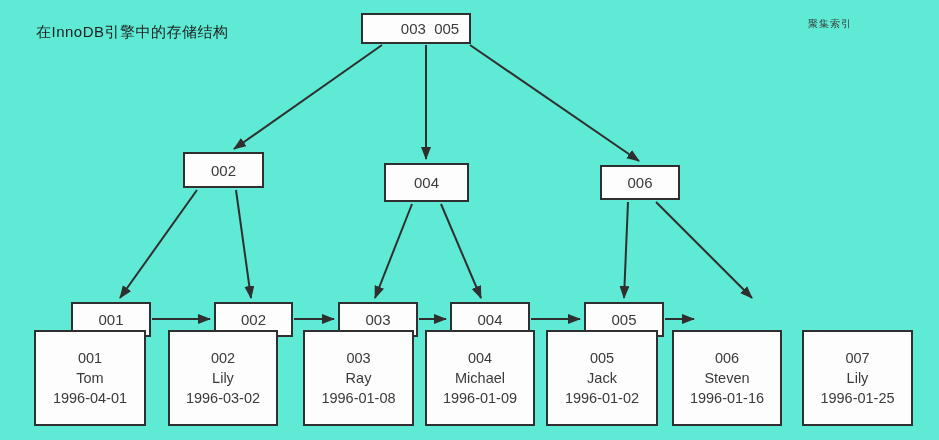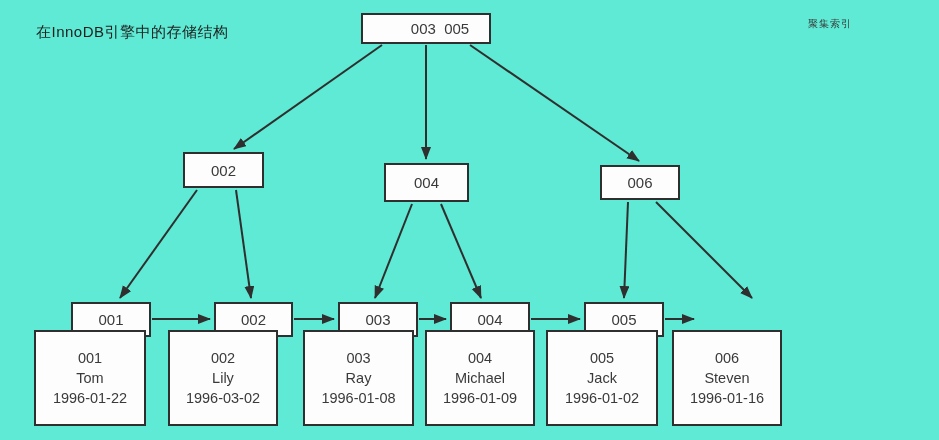--- a/index.html
+++ b/index.html
@@ -26,21 +26,21 @@
   .box{
     position:absolute;
     border:2px solid #2f2f2f;
     background:#fdfdfd;
     display:flex;align-items:center;justify-content:center;
     font-size:15px;color:#3a3a3a;
     white-space:pre;
     box-sizing:border-box;
   }
   
-  .n-root {left:361px;top:13px;width:130px;height:31px;z-index:2;padding-left:28px;}
+  .n-root {left:361px;top:13px;width:110px;height:31px;z-index:2;padding-left:28px;}
   .n-002  {left:183px;top:152px;width:81px;height:36px;z-index:2;}
   .n-004  {left:384px;top:163px;width:85px;height:39px;z-index:2;}
   .n-006  {left:600px;top:165px;width:80px;height:35px;z-index:2;}
   
   .hdr{z-index:1;}
   .h1{left:71px; top:302px;width:80px; height:35px;}
   .h2{left:214px;top:302px;width:79px; height:35px;}
   .h3{left:338px;top:302px;width:80px; height:35px;}
   .h4{left:450px;top:302px;width:80px; height:35px;}
   .h5{left:584px;top:302px;width:80px; height:35px;}
@@ -105,21 +105,21 @@
 
   <div class="box hdr h1">001</div>
   <div class="box hdr h2">002</div>
   <div class="box hdr h3">003</div>
   <div class="box hdr h4">004</div>
   <div class="box hdr h5">005</div>
 
   <div class="box rec d1">
     <div class="rl">001</div>
     <div class="rl">Tom</div>
-    <div class="rl">1996-01-22</div>
+    <div class="rl">1996-04-01</div>
   </div>
   <div class="box rec d2">
     <div class="rl">002</div>
     <div class="rl">Lily</div>
     <div class="rl">1996-03-02</div>
   </div>
   <div class="box rec d3">
     <div class="rl">003</div>
     <div class="rl">Ray</div>
     <div class="rl">1996-01-08</div>
@@ -132,14 +132,19 @@
   <div class="box rec d5">
     <div class="rl">005</div>
     <div class="rl">Jack</div>
     <div class="rl">1996-01-02</div>
   </div>
   <div class="box rec d6">
     <div class="rl">006</div>
     <div class="rl">Steven</div>
     <div class="rl">1996-01-16</div>
   </div>
+  <div class="box rec d7">
+    <div class="rl">007</div>
+    <div class="rl">Lily</div>
+    <div class="rl">1996-01-25</div>
+  </div>
 
 </div>
 
 </body></html>

